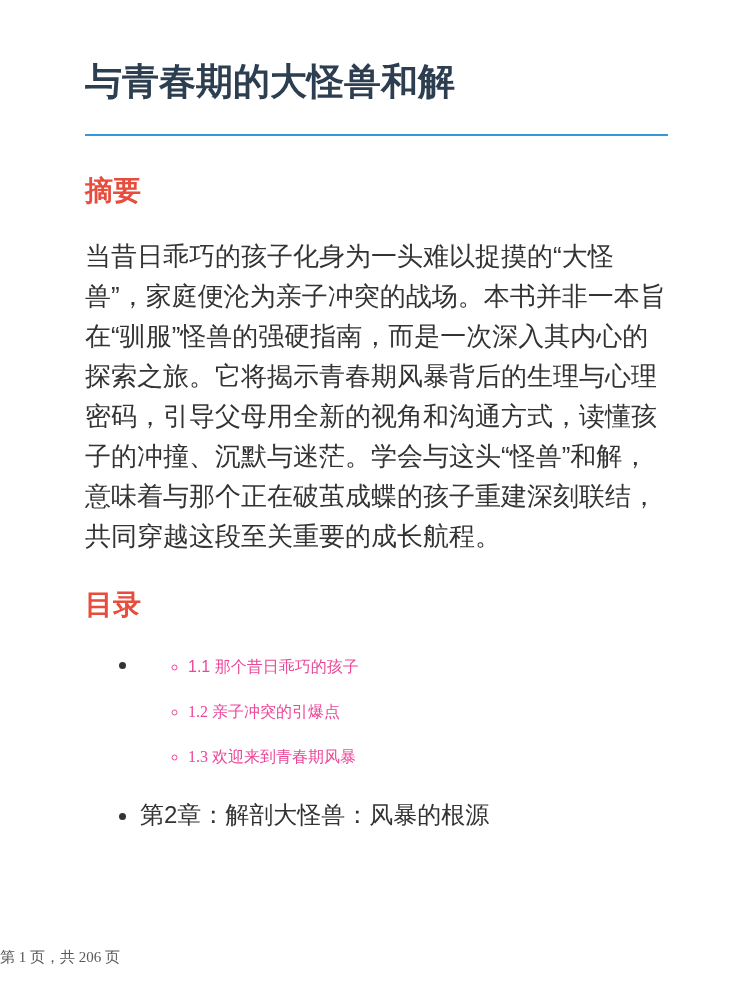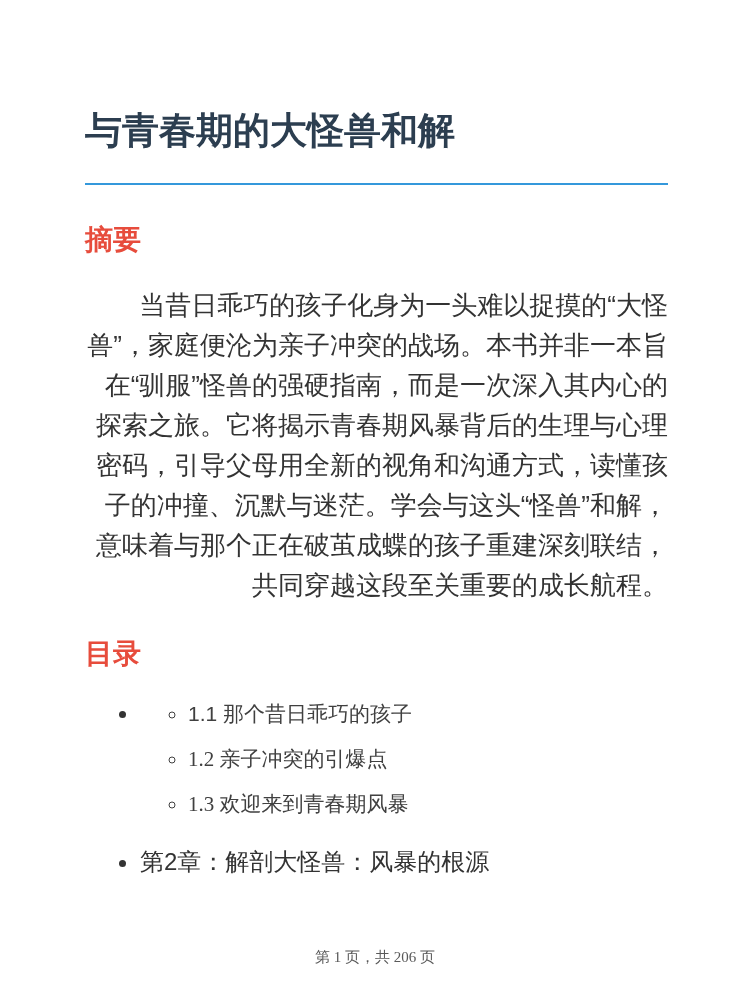--- a/index.html
+++ b/index.html
@@ -7,21 +7,21 @@
     width: 750px;
     height: 1000px;
     background: #ffffff;
     font-family: "Liberation Sans", sans-serif;
     position: relative;
     overflow: hidden;
   }
   .page {
     position: absolute;
     inset: 0;
-    padding: 105px 82px 0 85px;
+    padding: 56px 82px 0 85px;
     box-sizing: border-box;
     border-radius: 9px;
   }
   .doc-title {
     margin: 0;
     font-size: 37px;
     line-height: 1.4;
     font-weight: 700;
     color: #2c3e50;
   }
@@ -38,46 +38,45 @@
     font-weight: 700;
     color: #e74c3c;
   }
   .toc-heading { margin-top: 30px; }
   .abstract {
     margin: 26px 0 0 0;
     font-size: 26px;
     line-height: 40px;
     color: #333333;
     width: 583px;
-    text-align: right;
   }
   ul.toc {
     margin: 18px 0 0 0;
     padding-left: 55px;
     list-style: disc;
     font-size: 24px;
     line-height: 1.4;
     color: #333333;
   }
   ul.toc-sub {
     margin-top: 24px;
     padding-left: 48px;
     list-style: circle;
-    font-size: 21px;
+    font-size: 16px;
     line-height: 30px;
-    color: #404040;
+    color: #ec4899;
   }
   ul.toc-sub li + li { margin-top: 15px; font-family: Liberation Serif, serif; }
   li.toc-item + li.toc-item { margin-top: 26px; }
   .footer {
     position: absolute;
     left: 0;
     right: 0;
     bottom: 33px;
-    text-align: center;
+    text-align: left;
     font-size: 15px;
     color: #595959;
     font-family: "Liberation Serif", serif;
   }
 </style>
 </head>
 <body>
 
 <div class="page">
 

